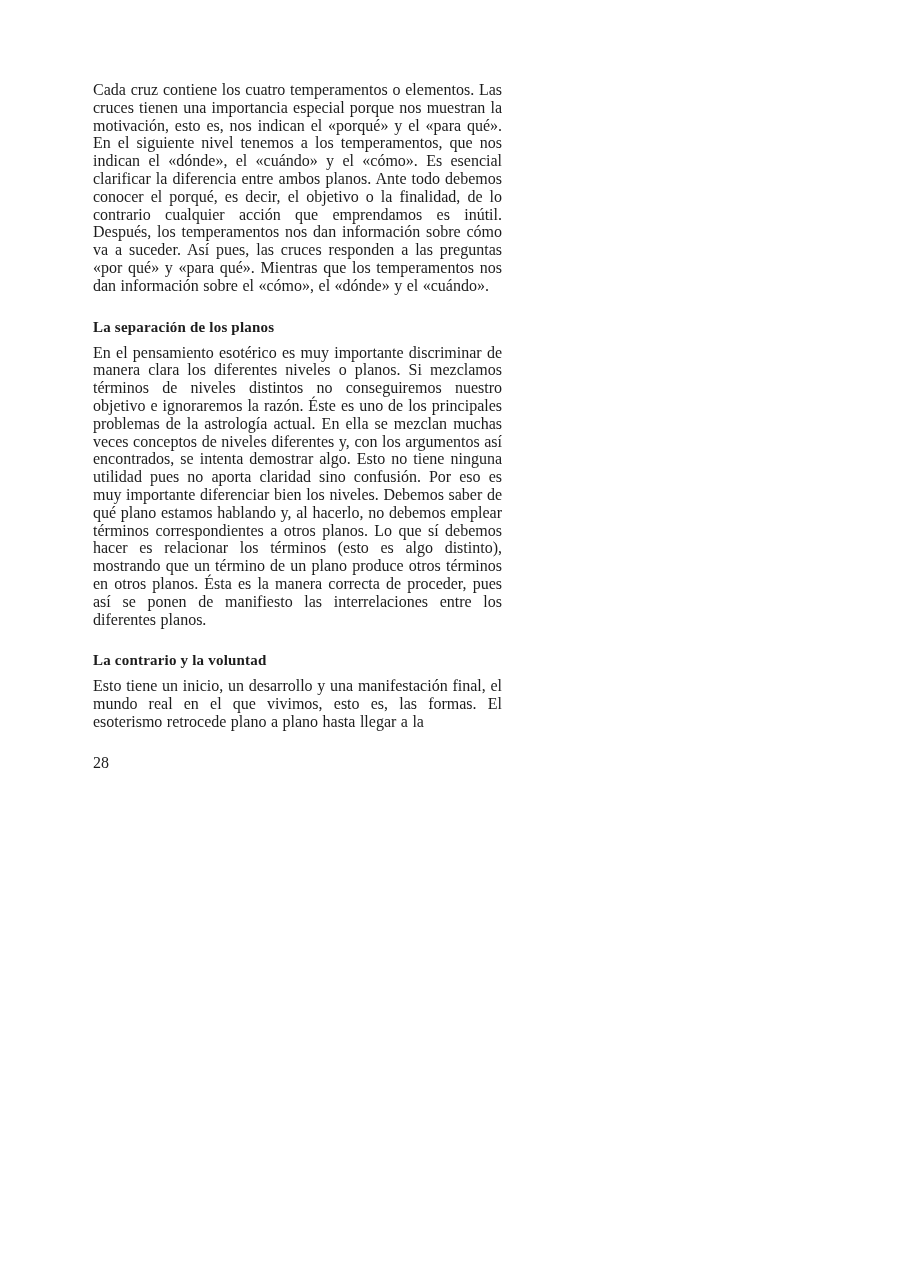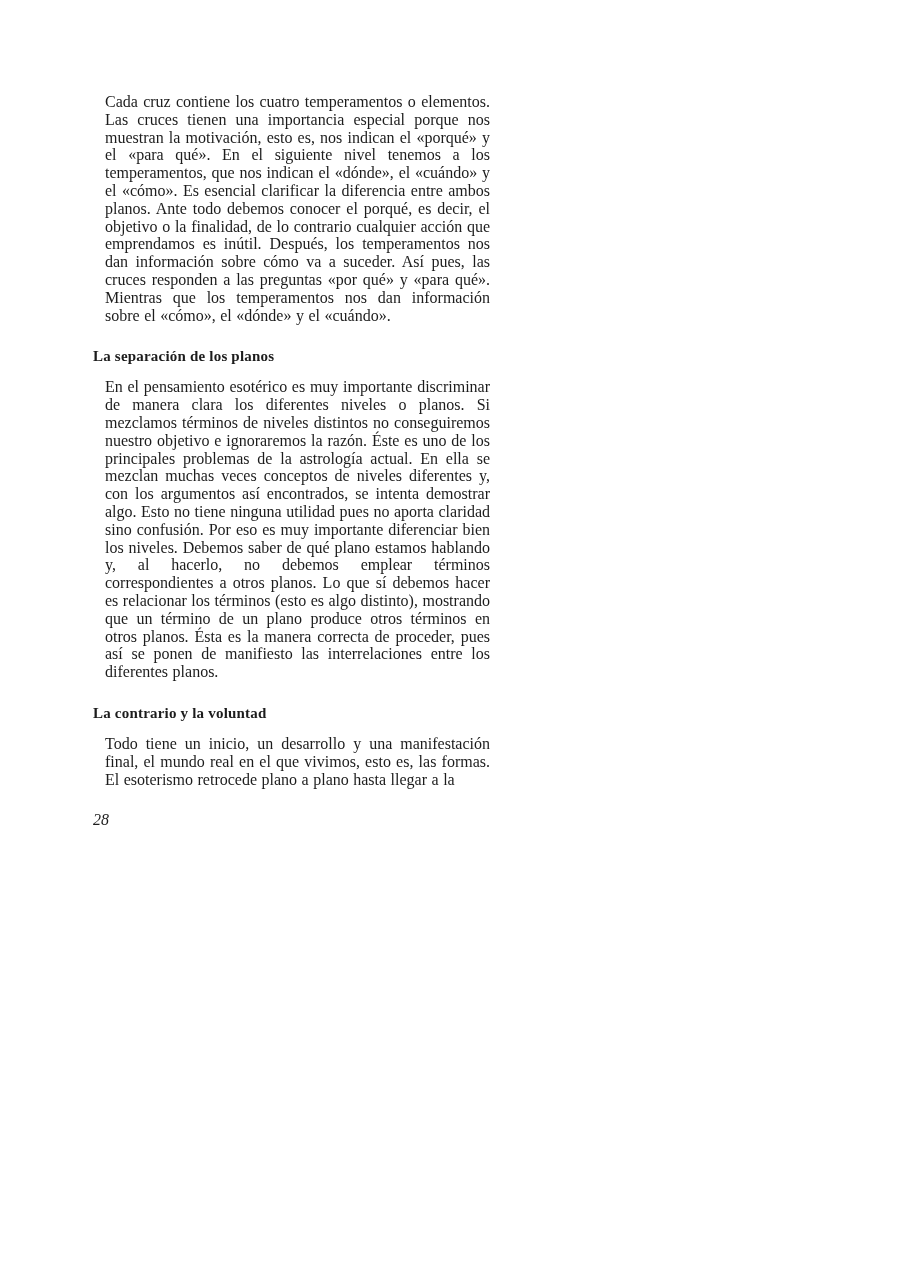--- a/index.html
+++ b/index.html
@@ -16,55 +16,54 @@
     font-family: "Liberation Serif", serif;
     color: #1c1c1c;
   }
   .text-block {
     position: absolute;
     left: 93px;
     top: 81px;
     width: 409px;
   }
   .body-text {
-    margin: 12px;
+    margin: 0;
     font-size: 16px;
     line-height: 17.8px;
     text-align: justify;
     text-justify: inter-word;
     hyphens: auto;
     -webkit-hyphens: auto;
     word-spacing: 0.5px;
   }
   .heading {
     margin: 23px 0 7px 0;
     font-size: 15px;
     line-height: 19px;
     font-weight: bold;
     letter-spacing: 0.2px;
   }
   .page-number {
     margin-top: 23px;
     font-size: 16px;
     line-height: 18px;
-    font-style: italic;
   }
 </style>
 </head>
 <body>
 
 <div class="page">
   <div class="text-block">
 
     <p class="body-text">Cada cruz contiene los cuatro temperamentos o elementos. Las cruces tienen una importancia especial porque nos muestran la motivación, esto es, nos indican el «porqué» y el «para qué». En el siguiente nivel tenemos a los temperamentos, que nos indican el «dónde», el «cuándo» y el «cómo». Es esencial clarificar la diferencia entre ambos planos. Ante todo debemos conocer el porqué, es decir, el objetivo o la finalidad, de lo contrario cualquier acción que emprendamos es inútil. Después, los temperamentos nos dan información sobre cómo va a suceder. Así pues, las cruces responden a las preguntas «por qué» y «para qué». Mientras que los temperamentos nos dan información sobre el «cómo», el «dónde» y el «cuándo».</p>
 
     <h2 class="heading">La separación de los planos</h2>
 
     <p class="body-text">En el pensamiento esotérico es muy importante discriminar de manera clara los diferentes niveles o planos. Si mezclamos términos de niveles distintos no conseguiremos nuestro objetivo e ignoraremos la razón. Éste es uno de los principales problemas de la astrología actual. En ella se mezclan muchas veces conceptos de niveles diferentes y, con los argumentos así encontrados, se intenta demostrar algo. Esto no tiene ninguna utilidad pues no aporta claridad sino confusión. Por eso es muy importante diferenciar bien los niveles. Debemos saber de qué plano estamos hablando y, al hacerlo, no debemos emplear términos correspondientes a otros planos. Lo que sí debemos hacer es relacionar los términos (esto es algo distinto), mostrando que un término de un plano produce otros términos en otros planos. Ésta es la manera correcta de proceder, pues así se ponen de manifiesto las interrelaciones entre los diferentes planos.</p>
 
     <h2 class="heading">La contrario y la voluntad</h2>
 
-    <p class="body-text">Todo tiene un inicio, un desarrollo y una manifestación final, el mundo real en el que vivimos, esto es, las formas. El esoterismo retrocede plano a plano hasta llegar a la</p>
+    <p class="body-text">Esto tiene un inicio, un desarrollo y una manifestación final, el mundo real en el que vivimos, esto es, las formas. El esoterismo retrocede plano a plano hasta llegar a la</p>
 
     <div class="page-number">28</div>
 
   </div>
 </div>
 
 </body></html>

